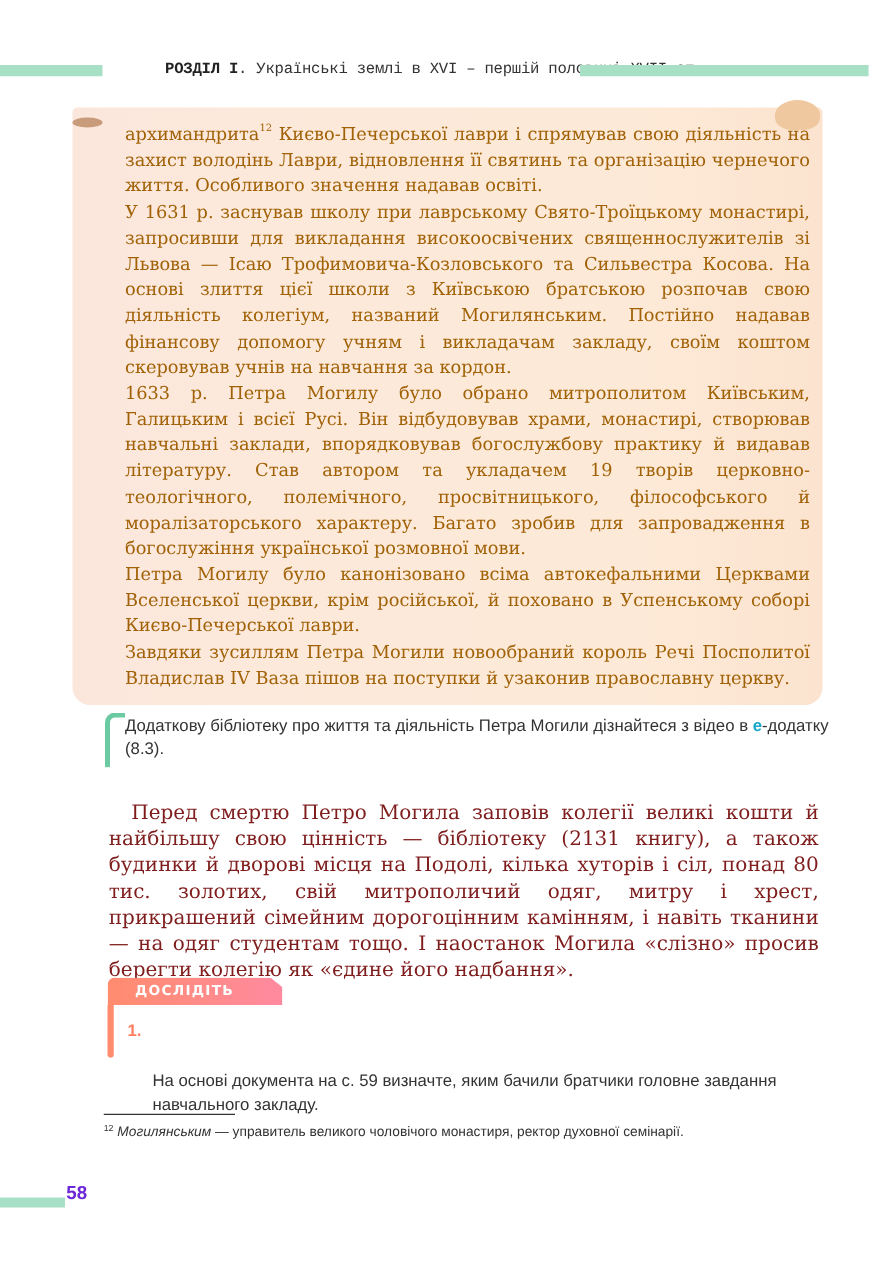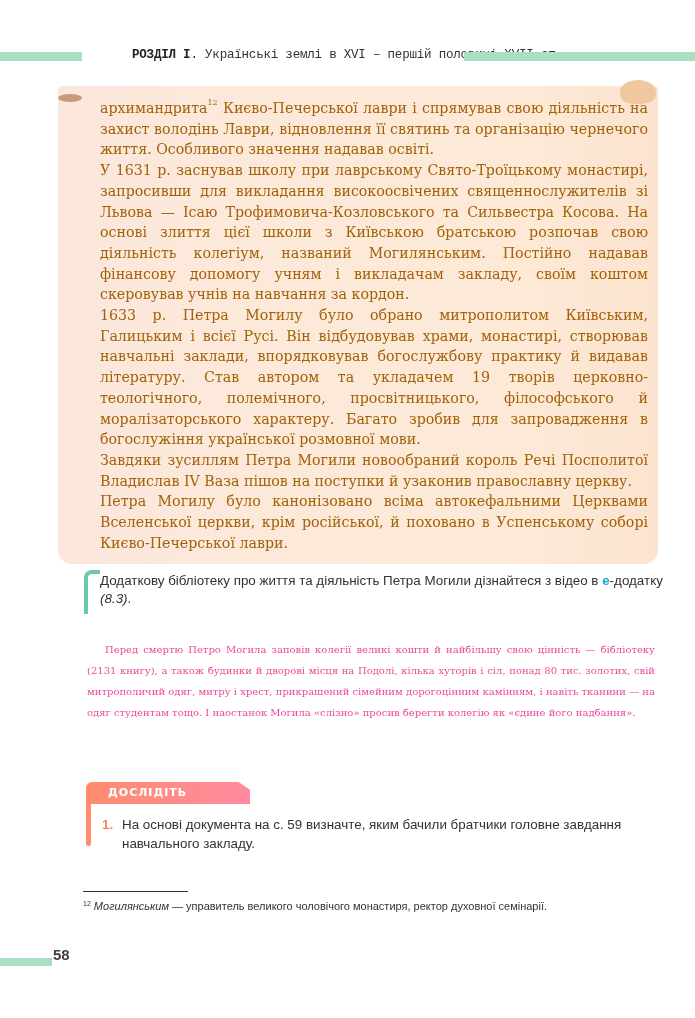--- a/index.html
+++ b/index.html
@@ -39,79 +39,79 @@
   .note {
     position: absolute; left: 86px; top: 572px; width: 570px;
     font-family: "Liberation Sans", sans-serif; font-size: 13.4px; line-height: 18px; color: #333;
     padding-left: 14px;
   }
   .note-bracket {
     position: absolute; left: 84px; top: 570px; width: 12px; height: 40px;
     border-left: 4px solid #6ccaa3; border-top: 4px solid #6ccaa3; border-radius: 8px 0 0 0;
   }
   .note .e { color: #19a7c9; font-weight: bold; }
-  .note .ref { font-style: italic; }
+  .note .ref { }
 
   .body-text {
     position: absolute; left: 87px; top: 639px; width: 568px;
-    font-size: 10px; line-height: 21px; color: #ec4899; text-align: justify;
+    font-size: 16px; line-height: 21px; color: #7f1d1d; text-align: justify;
   }
   .body-text p { margin: 0; text-indent: 18px; }
 
   .task-tab {
-    position: absolute; left: 86px; top: 782px; width: 164px; height: 22px;
+    position: absolute; left: 86px; top: 782px; width: 140px; height: 22px;
     background: linear-gradient(90deg, #ff8c6e, #ff8aa0);
     clip-path: polygon(0 0, 93% 0, 100% 35%, 100% 100%, 0 100%);
     border-radius: 6px 0 0 0;
   }
   .task-tab span {
     position: absolute; left: 22px; top: 4px; font-family: "DejaVu Sans", sans-serif;
     font-size: 11px; font-weight: bold; letter-spacing: 1px; color: #fff;
   }
   .task-line { position: absolute; left: 86px; top: 804px; width: 5px; height: 42px; background: #ff8c6e; border-radius: 0 0 3px 3px; }
   .task-item {
     position: absolute; left: 102px; top: 815px; width: 550px;
     font-family: "Liberation Sans", sans-serif; font-size: 13.4px; line-height: 19px; color: #333;
   }
   .task-item .num { position: absolute; left: 0; top: 0; color: #ff7f60; font-weight: bold; }
-  .task-item .txt { display: block; padding-left: 20px; }
+  .task-item .txt { display: block; padding-left: 20px; margin-top: 40px; }
 
   .fn-rule { position: absolute; left: 83px; top: 891px; width: 105px; height: 1px; background: #333; }
   .footnote {
     position: absolute; left: 83px; top: 900px; font-family: "Liberation Sans", sans-serif;
     font-size: 11px; color: #333; white-space: nowrap;
   }
   .footnote sup { font-size: 7px; vertical-align: top; }
   .footnote i { font-style: italic; }
 
   .page-bar { position: absolute; left: 0; top: 958px; width: 52px; height: 8px; background: #a8e0c6; }
   .page-num {
     position: absolute; left: 53px; top: 946px; font-family: "Liberation Sans", sans-serif;
-    font-weight: bold; font-size: 15px; color: #404040;
+    font-weight: bold; font-size: 15px; color: #6d28d9;
   }
 </style>
 </head>
 <body>
 
 <div class="header">
   <div class="bar-left"></div>
   <div class="title"><b>РОЗДІЛ І</b><span>. Українські землі в XVI – першій половині XVII ст.</span></div>
   <div class="bar-right"></div>
 </div>
 
 <div class="scroll"></div>
 <div class="scroll-curl-left"></div>
 <div class="scroll-curl-right"></div>
 
 <div class="scroll-text">
   <p><span>архимандрита</span><sup>12</sup><span> Києво-Печерської лаври і спрямував свою діяльність на захист володінь Лаври, відновлення її святинь та організацію чернечого життя. Особливого значення надавав освіті.</span></p>
   <p>У 1631 р. заснував школу при лаврському Свято-Троїцькому монастирі, запросивши для викладання високоосвічених священнослужителів зі Львова — Ісаю Трофимовича-Козловського та Сильвестра Косова. На основі злиття цієї школи з Київською братською розпочав свою діяльність колегіум, названий Могилянським. Постійно надавав фінансову допомогу учням і викладачам закладу, своїм коштом скеровував учнів на навчання за кордон.</p>
   <p>1633 р. Петра Могилу було обрано митрополитом Київським, Галицьким і всієї Русі. Він відбудовував храми, монастирі, створював навчальні заклади, впорядковував богослужбову практику й видавав літературу. Став автором та укладачем 19 творів церковно-теологічного, полемічного, просвітницького, філософського й моралізаторського характеру. Багато зробив для запровадження в богослужіння української розмовної мови.</p>
+  <p>Петра Могилу було канонізовано всіма автокефальними Церквами Вселенської церкви, крім російської, й поховано в Успенському соборі Києво-Печерської лаври.</p>
   <p>Завдяки зусиллям Петра Могили новообраний король Речі Посполитої Владислав IV Ваза пішов на поступки й узаконив православну церкву.</p>
-  <p>Петра Могилу було канонізовано всіма автокефальними Церквами Вселенської церкви, крім російської, й поховано в Успенському соборі Києво-Печерської лаври.</p>
 </div>
 
 <div class="note-bracket"></div>
 <div class="note">
   <span>Додаткову бібліотеку про життя та діяльність Петра Могили дізнайтеся з відео в </span><span class="e">е</span><span>-додатку </span><span class="ref">(8.3)</span><span>.</span>
 </div>
 
 <div class="body-text">
   <p>Перед смертю Петро Могила заповів колегії великі кошти й найбільшу свою цінність — бібліотеку (2131 книгу), а також будинки й дворові місця на Подолі, кілька хуторів і сіл, понад 80 тис. золотих, свій митрополичий одяг, митру і хрест, прикрашений сімейним дорогоцінним камінням, і навіть тканини — на одяг студентам тощо. І наостанок Могила «слізно» просив берегти колегію як «єдине його надбання».</p>
 </div>

